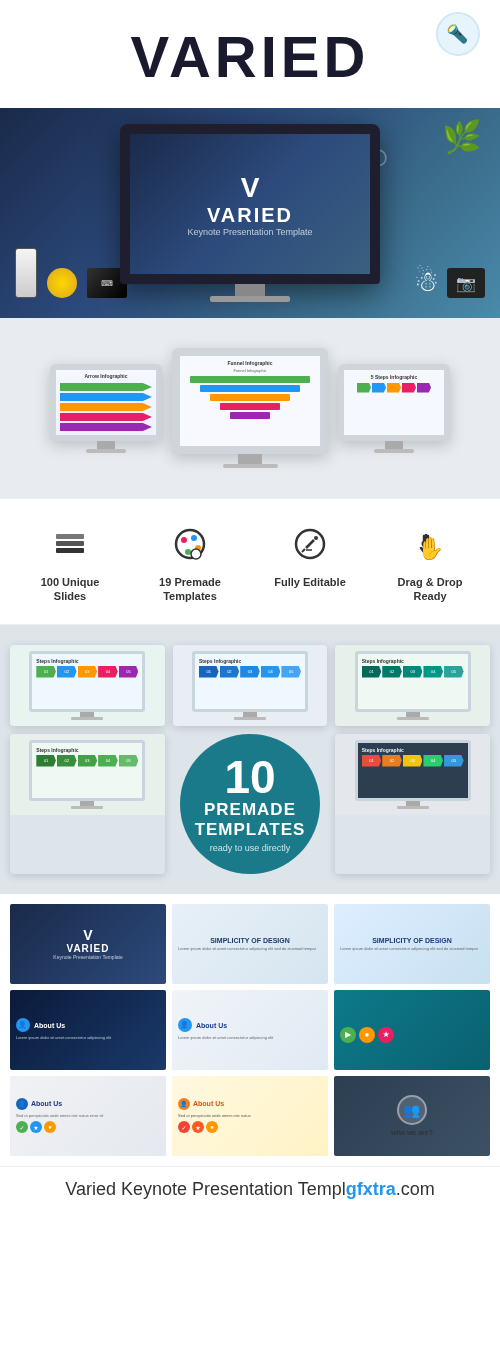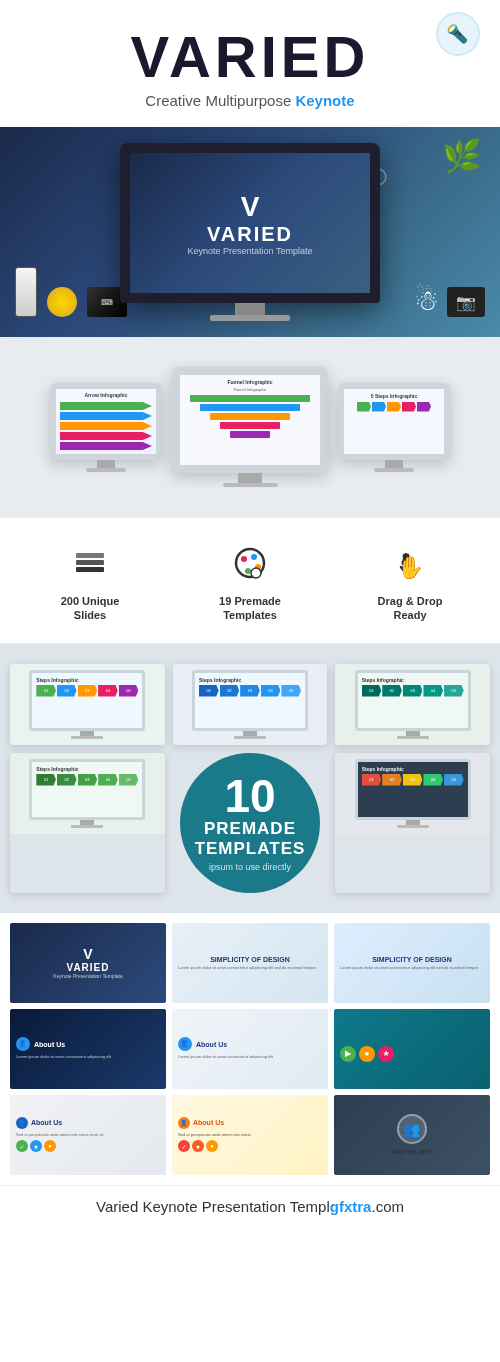--- a/index.html
+++ b/index.html
@@ -317,40 +317,37 @@
     .slide-who { font-size: 7px; font-weight: bold; color: #333; text-align: center; }
 
     
     .footer-section {
       background: #fff;
       padding: 12px 10px;
       border-top: 1px solid #eee;
       text-align: center;
     }
     .footer-text {
-      font-size: 15px;
+      font-size: 18px;
       color: #333;
       font-weight: 500;
     }
     .footer-brand {
       color: #2196f3;
       font-weight: bold;
     }
   </style>
 </head>
 <body>
 
 <div class="header-section">
   <div class="header-logo-icon">
     <span>🔦</span>
   </div>
   <div class="main-title">VARIED</div>
-  <div class="subtitle-line1">
-    <span>Creative Multipurpose </span><span class="keynote">Keynote</span>
-  </div>
 </div>
 
 <div class="hero-banner">
   <div style="display:flex;flex-direction:column;align-items:center;z-index:2;">
     <div class="hero-desktop">
       <div class="hero-screen">
         <div class="hero-v-logo">V</div>
         <div class="hero-brand">VARIED</div>
         <div class="hero-tagline">Keynote Presentation Template</div>
       </div>
@@ -444,34 +441,46 @@
 
 <div class="features-section">
   <div class="feature-item">
     <div class="feature-icon">
       <svg width="36" height="36" viewBox="0 0 36 36">
         <rect x="4" y="22" width="28" height="5" rx="1" fill="#333"></rect>
         <rect x="4" y="15" width="28" height="5" rx="1" fill="#555"></rect>
         <rect x="4" y="8" width="28" height="5" rx="1" fill="#777"></rect>
       </svg>
     </div>
-    <div class="feature-label">200 Unique Slides</div>
+    <div class="feature-label">100 Unique Slides</div>
   </div>
   <div class="feature-item">
     <div class="feature-icon">
       <svg width="36" height="36" viewBox="0 0 36 36">
         <circle cx="18" cy="18" r="14" fill="none" stroke="#333" stroke-width="2.5"></circle>
         <circle cx="12" cy="14" r="3" fill="#e91e63"></circle>
         <circle cx="22" cy="12" r="3" fill="#2196f3"></circle>
         <circle cx="26" cy="22" r="3" fill="#ff9800"></circle>
         <circle cx="16" cy="26" r="3" fill="#4CAF50"></circle>
         <circle cx="24" cy="28" r="5" fill="#fff" stroke="#333" stroke-width="1.5"></circle>
       </svg>
     </div>
     <div class="feature-label">19 Premade Templates</div>
+  </div>
+  <div class="feature-item">
+    <div class="feature-icon">
+      <svg width="36" height="36" viewBox="0 0 36 36">
+        <circle cx="18" cy="18" r="14" fill="none" stroke="#333" stroke-width="2.5"></circle>
+        <line x1="14" y1="22" x2="22" y2="14" stroke="#333" stroke-width="2.5"></line>
+        <line x1="13" y1="23" x2="10" y2="26" stroke="#333" stroke-width="2"></line>
+        <circle cx="24" cy="12" r="2" fill="#333"></circle>
+        <line x1="20" y1="24" x2="14" y2="24" stroke="#333" stroke-width="1.5"></line>
+      </svg>
+    </div>
+    <div class="feature-label">Fully Editable</div>
   </div>
   <div class="feature-item">
     <div class="feature-icon">
       <svg width="36" height="36" viewBox="0 0 36 36">
         <path d="M14 8 L14 20 L10 16 L14 20" stroke="#333" stroke-width="2.5" fill="none"></path>
         <path d="M14 8 C14 8 14 8 14 8 L14 22 L18 18 L14 22 L10 18 L14 22" stroke="#333" stroke-width="2" fill="none"></path>
         <path d="M12 10 L12 26 L9 22" stroke="#333" stroke-width="2.5" fill="none" stroke-linejoin="round" stroke-linecap="round"></path>
         <path d="M16 10 L16 26 L19 22" stroke="#333" stroke-width="2.5" fill="none" stroke-linejoin="round" stroke-linecap="round"></path>
         <text x="5" y="30" font-size="22" fill="#333">✋</text>
       </svg>
@@ -560,21 +569,21 @@
         </div>
         <div style="width:14px;height:5px;background:#aaa;"></div>
         <div style="width:32px;height:3px;background:#bbb;border-radius:1px;"></div>
       </div>
     </div>
 
     <div style="display:flex;align-items:flex-end;justify-content:center;">
       <div class="premade-badge">
         <div class="premade-num">10</div>
         <div class="premade-text">PREMADE<br>TEMPLATES</div>
-        <div class="premade-sub">ipsum to use directly</div>
+        <div class="premade-sub">ready to use directly</div>
       </div>
     </div>
 
     <div class="template-thumb">
       <div style="background:#e4e8ec;padding:6px;display:flex;flex-direction:column;align-items:center;">
         <div style="background:#c8d5dc;border-radius:3px;padding:3px;">
           <div style="width:110px;height:55px;background:#2c3e50;padding:4px;">
             <div style="font-size:5px;color:#ecf0f1;font-weight:bold;margin-bottom:2px;">Steps Infographic</div>
             <div style="display:flex;gap:1px;margin-top:1px;">
               <div style="flex:1;height:12px;background:#e74c3c;clip-path:polygon(0 0,88% 0,100% 50%,88% 100%,0 100%);display:flex;align-items:center;justify-content:center;font-size:4px;color:white;">01</div>

